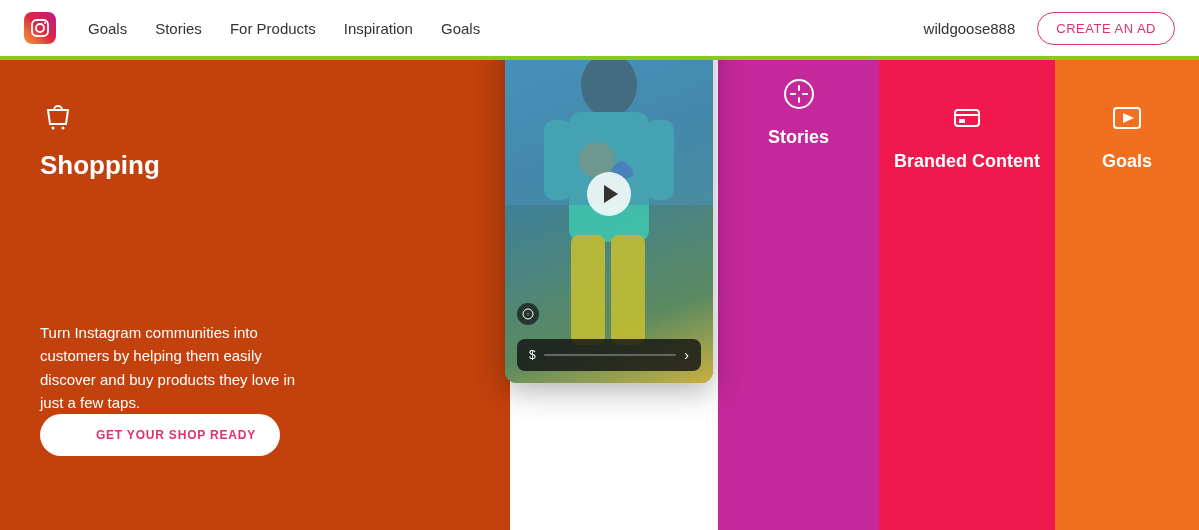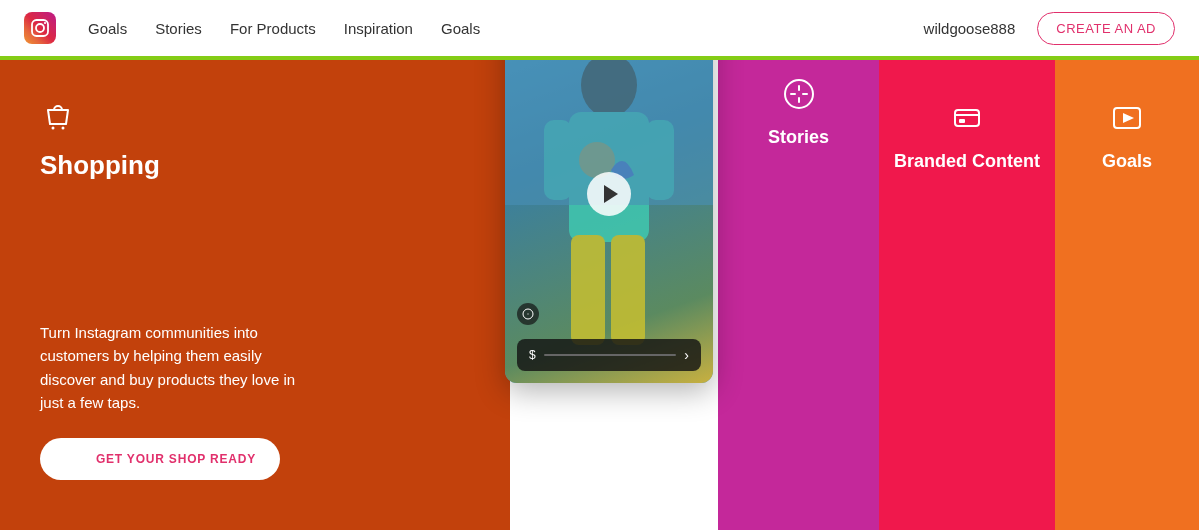--- a/index.html
+++ b/index.html
@@ -65,21 +65,20 @@
     .shopping-title {
       color: #fff;
       font-size: 26px;
       font-weight: 700;
       margin-bottom: 140px;
     }
     .shopping-desc {
       color: #fff;
       font-size: 15px;
       line-height: 1.55;
-      margin-bottom: 24px;
       max-width: 260px;
     }
     .shop-btn {
       background: #fff;
       color: #e1306c;
       border: none;
       border-radius: 24px;
       padding: 14px 24px;
       font-size: 12px;
       font-weight: 700;

